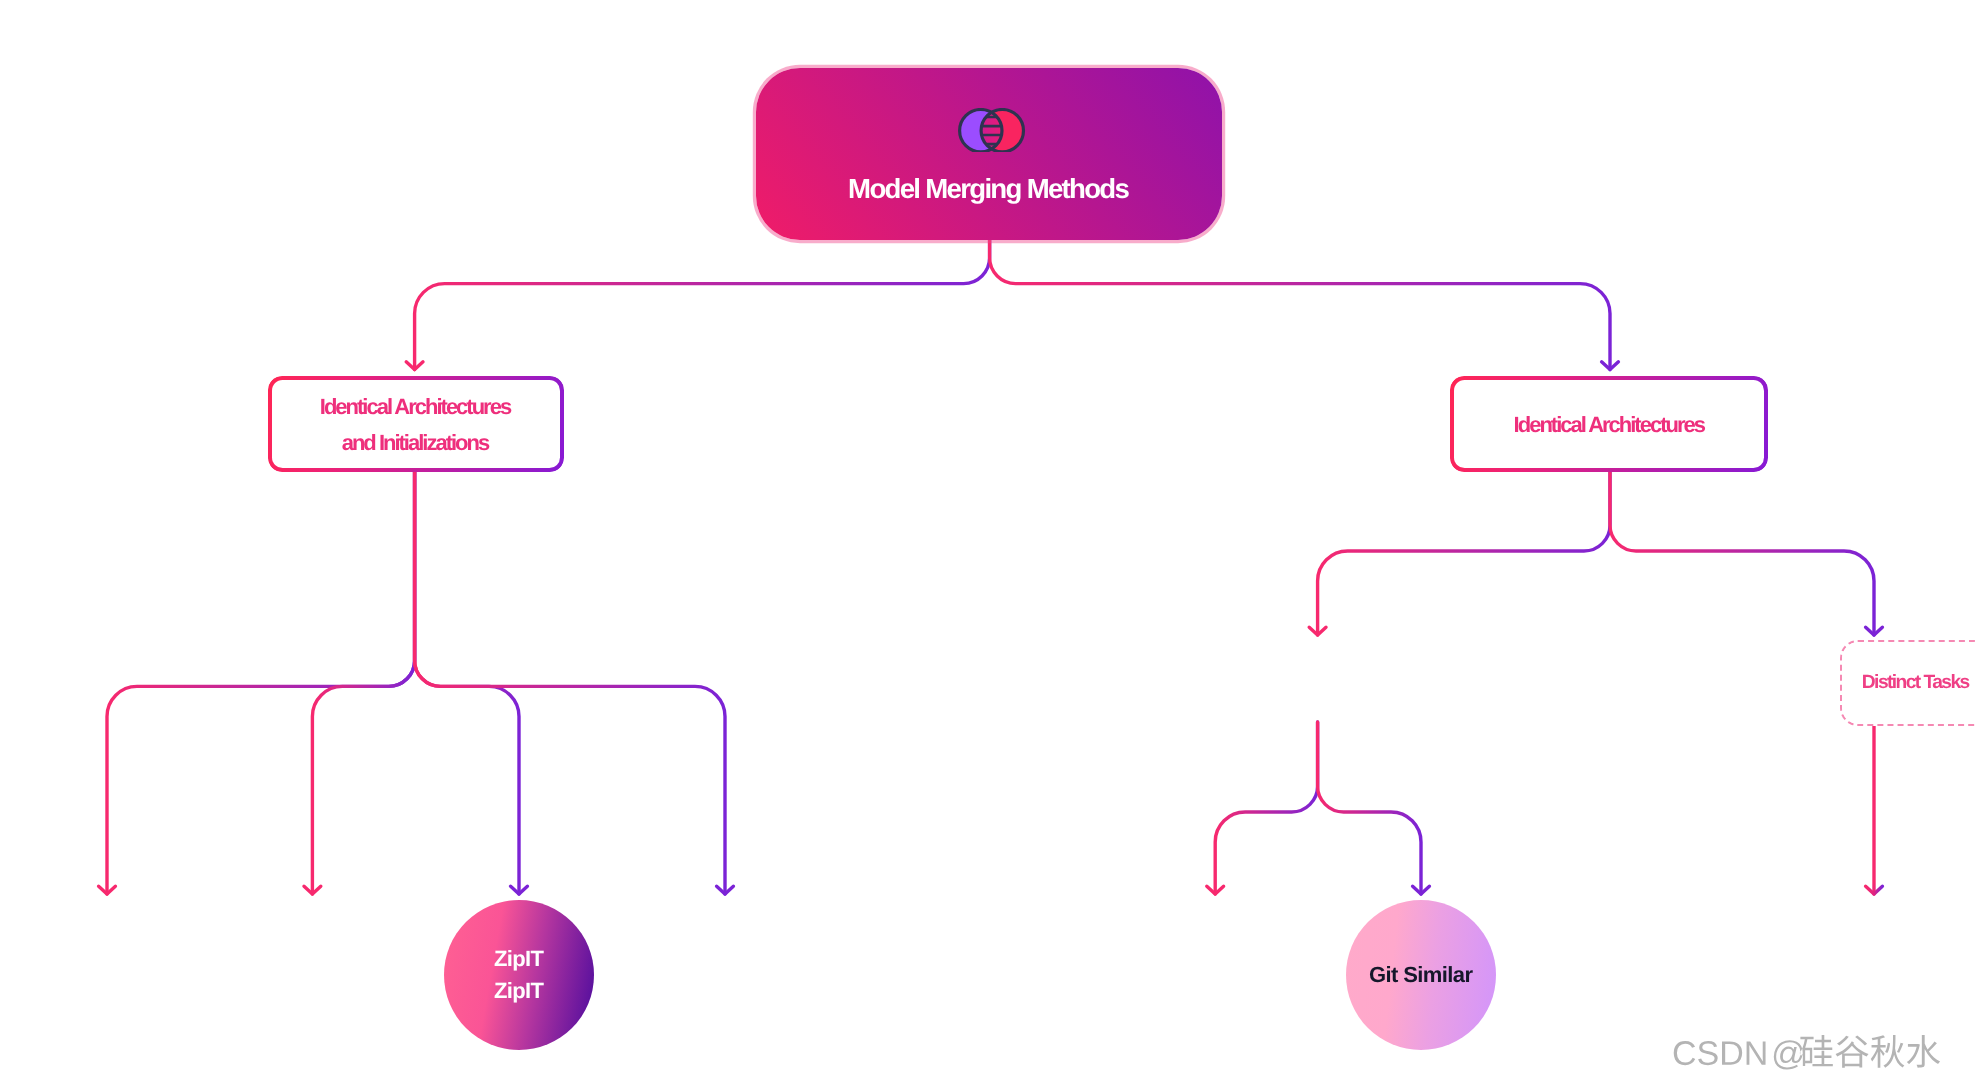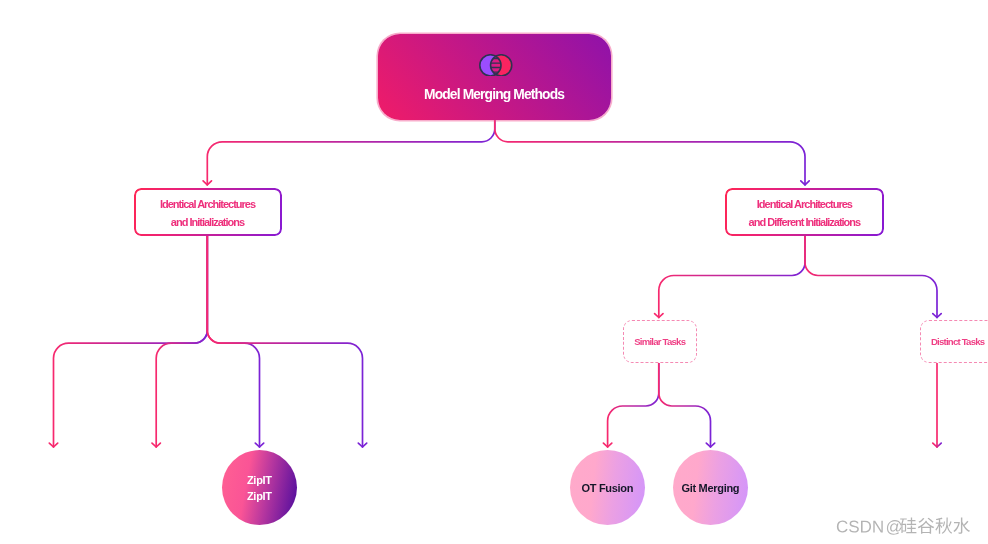--- a/index.html
+++ b/index.html
@@ -152,40 +152,33 @@
 
   <div class="l1box" style="left:134.4px;top:187.8px;width:147.2px;height:48.2px;">
     <div class="bdr"></div>
     <div class="l1line">Identical Architectures</div>
     <div class="l1line">and Initializations</div>
   </div>
 
   <div class="l1box" style="left:725.3px;top:187.8px;width:159.2px;height:48.2px;">
     <div class="bdr"></div>
     <div class="l1line">Identical Architectures</div>
-    <div class="l1line">and Different Initializations</div>
   </div>
 
-  <div class="dbox" style="left:622.7px;top:320px;width:72.8px;height:41.2px;">
-    <span>Similar Tasks</span>
-  </div>
   <div class="dbox" style="left:920px;top:320px;width:74px;height:41.2px;">
     <span>Distinct Tasks</span>
   </div>
 
   <div class="circ dark" style="left:222px;top:450px;width:75px;height:75px;">
     <span>ZipIT</span>
     <span>ZipIT</span>
   </div>
 
-  <div class="circ light" style="left:570px;top:450px;width:75px;height:75px;">
-    <span>OT Fusion</span>
-  </div>
   <div class="circ light" style="left:673px;top:450px;width:75px;height:75px;">
-    <span>Git Merging</span>
+    <span>Git Similar</span>
   </div>
 
   <div class="watermark">
     <svg width="140" height="24" viewBox="0 0 140 24">
       <title>CSDN @硅谷秋水</title>
       <g transform="translate(0,18.4)" fill="#b4b4b4">
         <path d="M6.57-10.58Q4.63-10.58 3.55-9.33Q2.47-8.08 2.47-5.9Q2.47-3.75 3.6-2.44Q4.72-1.14 6.64-1.14Q9.1-1.14 10.33-3.57L11.63-2.92Q10.91-1.41 9.6-0.62Q8.29 0.17 6.57 0.17Q4.8 0.17 3.51-0.57Q2.22-1.3 1.54-2.67Q0.86-4.03 0.86-5.9Q0.86-8.7 2.37-10.28Q3.88-11.87 6.56-11.87Q8.43-11.87 9.68-11.14Q10.93-10.41 11.52-8.97L10.02-8.48Q9.61-9.5 8.71-10.04Q7.81-10.58 6.57-10.58Z M22.84-3.23Q22.84-1.61 21.57-0.72Q20.3 0.17 18 0.17Q13.73 0.17 13.05-2.81L14.58-3.11Q14.85-2.06 15.71-1.56Q16.58-1.07 18.06-1.07Q19.6-1.07 20.43-1.6Q21.27-2.12 21.27-3.15Q21.27-3.72 21.01-4.08Q20.74-4.43 20.27-4.67Q19.8-4.9 19.14-5.06Q18.49-5.21 17.69-5.4Q16.3-5.7 15.58-6.01Q14.87-6.32 14.45-6.69Q14.04-7.07 13.82-7.58Q13.6-8.08 13.6-8.74Q13.6-10.24 14.75-11.06Q15.9-11.87 18.04-11.87Q20.03-11.87 21.08-11.26Q22.14-10.65 22.56-9.18L21-8.91Q20.74-9.84 20.02-10.26Q19.3-10.67 18.02-10.67Q16.62-10.67 15.88-10.21Q15.14-9.75 15.14-8.82Q15.14-8.28 15.43-7.93Q15.71-7.58 16.25-7.33Q16.79-7.09 18.4-6.73Q18.94-6.61 19.48-6.48Q20.01-6.35 20.5-6.17Q20.99-5.99 21.42-5.75Q21.85-5.51 22.16-5.16Q22.48-4.81 22.66-4.34Q22.84-3.87 22.84-3.23Z M35.08-5.97Q35.08-4.16 34.37-2.8Q33.67-1.44 32.37-0.72Q31.08 0 29.38 0H25.01V-11.7H28.88Q31.85-11.7 33.46-10.21Q35.08-8.72 35.08-5.97ZM33.49-5.97Q33.49-8.14 32.29-9.28Q31.1-10.43 28.85-10.43H26.6V-1.27H29.2Q30.49-1.27 31.46-1.83Q32.44-2.4 32.96-3.46Q33.49-4.52 33.49-5.97Z M44.87 0 38.62-9.96 38.66-9.16 38.7-7.77V0H37.29V-11.7H39.13L45.46-1.67Q45.36-3.3 45.36-4.03V-11.7H46.78V0Z M65.35-6.27Q65.35-4.72 64.87-3.47Q64.4-2.22 63.55-1.54Q62.7-0.86 61.64-0.86Q60.82-0.86 60.37-1.23Q59.92-1.59 59.92-2.32L59.95-2.91H59.9Q59.35-1.88 58.54-1.37Q57.73-0.86 56.79-0.86Q55.49-0.86 54.77-1.71Q54.05-2.56 54.05-4.06Q54.05-5.42 54.59-6.59Q55.13-7.76 56.09-8.45Q57.05-9.14 58.22-9.14Q60.04-9.14 60.72-7.63H60.77L61.09-8.96H62.39L61.43-4.76Q61.12-3.4 61.12-2.66Q61.12-1.88 61.79-1.88Q62.45-1.88 63.01-2.45Q63.58-3.02 63.9-4.03Q64.22-5.03 64.22-6.25Q64.22-7.74 63.58-8.89Q62.94-10.04 61.74-10.65Q60.54-11.27 58.93-11.27Q56.92-11.27 55.37-10.38Q53.83-9.5 52.95-7.82Q52.07-6.15 52.07-4.08Q52.07-2.47 52.72-1.25Q53.37-0.02 54.61 0.63Q55.84 1.29 57.48 1.29Q58.69 1.29 59.92 0.98Q61.16 0.66 62.49-0.06L62.94 0.87Q61.74 1.59 60.33 1.97Q58.93 2.35 57.48 2.35Q55.48 2.35 53.98 1.56Q52.49 0.76 51.69-0.7Q50.9-2.17 50.9-4.08Q50.9-6.4 51.93-8.3Q52.97-10.2 54.8-11.26Q56.64-12.32 58.91-12.32Q60.91-12.32 62.36-11.57Q63.82-10.82 64.58-9.45Q65.35-8.08 65.35-6.27ZM60.32-6.2Q60.32-7.05 59.77-7.57Q59.23-8.08 58.31-8.08Q57.47-8.08 56.82-7.56Q56.17-7.03 55.8-6.1Q55.42-5.16 55.42-4.08Q55.42-3.08 55.82-2.52Q56.21-1.95 57.03-1.95Q58.07-1.95 58.94-2.82Q59.8-3.69 60.13-5Q60.32-5.76 60.32-6.2Z M70.24-0.46V0.78H80.41V-0.46H76.12V-3.44H79.73V-4.66H76.12V-6.98H74.8V-4.66H71.22V-3.44H74.8V-0.46ZM70.83-8.7V-7.46H80.14V-8.7H76.15V-11.27H79.48V-12.48H76.15V-14.92H74.83V-12.48H71.49V-11.27H74.83V-8.7ZM64.19-14.01V-12.78H66.43C65.93-10.06 65.13-7.55 63.85-5.84C64.08-5.5 64.39-4.7 64.47-4.38C64.81-4.82 65.13-5.3 65.42-5.84V0.61H66.58V-0.82H70.1V-8.53H66.59C67.06-9.86 67.43-11.3 67.7-12.78H70.79V-14.01ZM66.58-7.32H68.94V-2.01H66.58Z M91.57-13.9C93.26-12.66 95.39-10.84 96.41-9.67L97.56-10.54C96.48-11.69 94.27-13.44 92.63-14.65ZM87.08-14.51C85.96-13.03 84.18-11.53 82.52-10.59C82.84-10.36 83.38-9.88 83.63-9.63C85.23-10.7 87.12-12.37 88.38-13.99ZM89.93-11.78C88.34-9.1 85.05-6.51 81.78-5.45C82.08-5.11 82.42-4.54 82.6-4.15C83.41-4.47 84.25-4.89 85.05-5.36V1.44H86.4V0.71H93.7V1.41H95.11V-5.22C95.84-4.79 96.57-4.43 97.3-4.15C97.53-4.54 97.97-5.11 98.31-5.41C95.48-6.34 92.4-8.44 90.73-10.56L91.03-11.04ZM86.4-0.48V-4.52H93.7V-0.48ZM85.6-5.71C87.26-6.78 88.79-8.12 89.96-9.54C91.12-8.13 92.67-6.78 94.31-5.71Z M114.31-11.04C113.91-9.59 113.12-7.58 112.46-6.34L113.58-5.98C114.24-7.19 115.01-9.08 115.63-10.66ZM107.87-11C107.71-9.36 107.27-7.46 106.52-6.41L107.66-5.93C108.48-7.14 108.9-9.1 109.03-10.82ZM110.51-14.93C110.49-8.06 110.59-2.31 105.7 0.5C106 0.69 106.41 1.14 106.61 1.44C109.12-0.05 110.4-2.3 111.04-5.04C111.84-2.12 113.12 0.09 115.31 1.39C115.51 1.05 115.88 0.57 116.17 0.34C113.44-1.09 112.16-4.24 111.54-8.26C111.73-10.31 111.73-12.57 111.75-14.93ZM105.61-14.79C104.26-14.22 101.89-13.69 99.84-13.35C99.99-13.07 100.18-12.6 100.23-12.32C101.07-12.44 101.96-12.58 102.85-12.76V-9.84H99.77V-8.6H102.62C101.89-6.53 100.57-4.18 99.38-2.9C99.61-2.58 99.95-2.01 100.09-1.64C101.07-2.78 102.07-4.61 102.85-6.48V1.42H104.17V-6.75C104.68-5.93 105.31-4.91 105.57-4.4L106.36-5.48C106.04-5.91 104.61-7.74 104.17-8.22V-8.6H106.82V-9.84H104.17V-13.05C105.04-13.26 105.84-13.49 106.54-13.76Z M117.96-10.4V-9.04H122.34C121.49-5.52 119.65-2.83 117.39-1.35C117.71-1.16 118.25-0.64 118.48-0.32C120.99-2.1 123.07-5.45 123.94-10.11L123.07-10.45L122.82-10.4ZM131.24-11.61C130.37-10.4 128.96-8.81 127.79-7.71C127.24-8.63 126.74-9.61 126.35-10.61V-14.92H124.92V-0.39C124.92-0.09 124.82-0.02 124.53 0C124.25 0.02 123.32 0.02 122.29-0.02C122.5 0.39 122.73 1.05 122.81 1.44C124.18 1.44 125.05 1.41 125.6 1.16C126.13 0.93 126.35 0.5 126.35-0.41V-7.92C127.97-4.7 130.28-1.89 133.06-0.43C133.29-0.82 133.73-1.37 134.05-1.66C131.9-2.65 129.96-4.5 128.45-6.71C129.69-7.76 131.28-9.38 132.45-10.75Z"></path>
       </g>
     </svg>
   </div>

